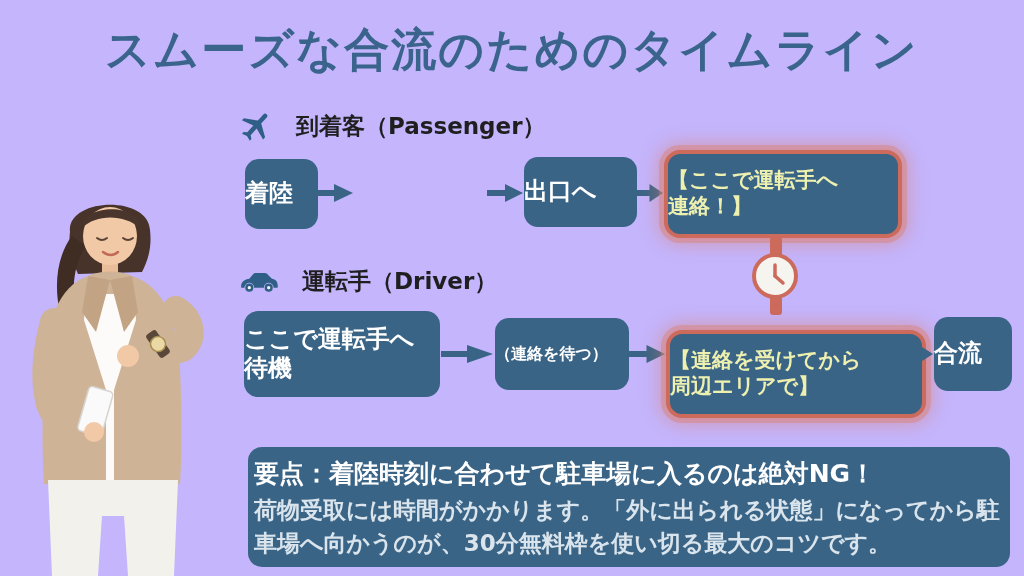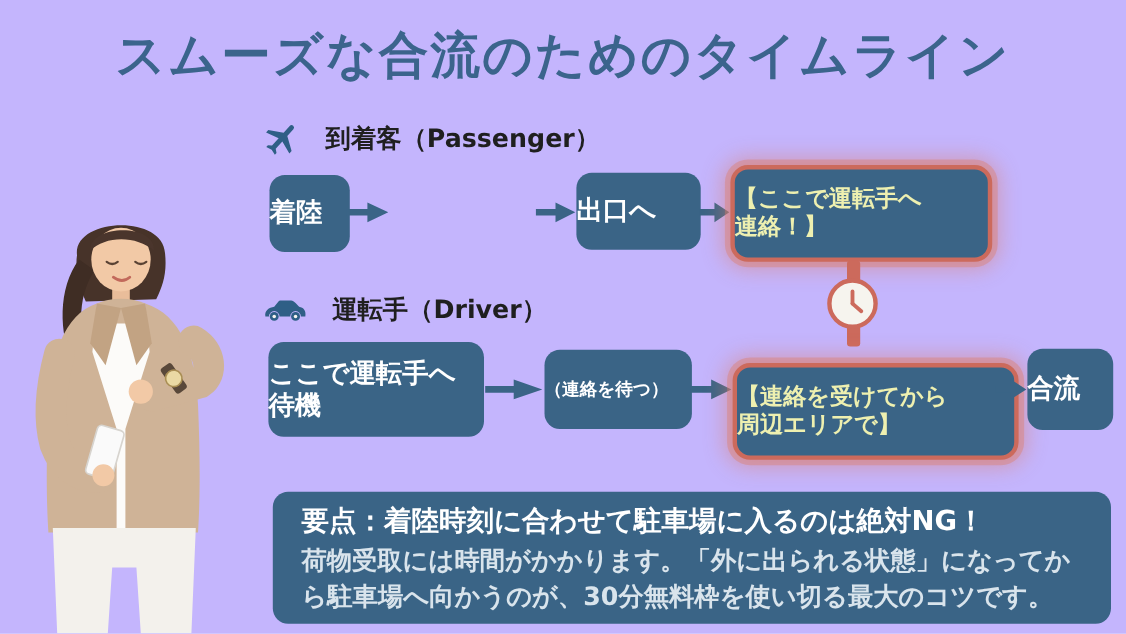--- a/index.html
+++ b/index.html
@@ -58,21 +58,21 @@
   .clock{
     position:absolute;left:752px;top:253px;width:46px;height:46px;
     border-radius:50%;background:#f6f4ee;border:4px solid #cc6a5c;
     box-sizing:border-box;
   }
   .clock svg{display:block;width:100%;height:100%;}
   
   .keypoint{
     position:absolute;left:248px;top:447px;width:762px;height:120px;
     background:#3a6486;border-radius:14px;box-sizing:border-box;
-    padding:12px 26px;color:#ffffff;
+    padding:12px 6px;color:#ffffff;
   }
   .kp-head{margin:0 0 5px;font-size:25px;font-weight:700;line-height:1.2;}
   .kp-body{margin:0;font-size:23px;line-height:1.45;color:#d9e4ec;font-weight:700;}
   
   .woman{position:absolute;left:0;top:182px;width:236px;height:394px;}
 </style>
 </head>
 <body>
 
 <div class="stage">

